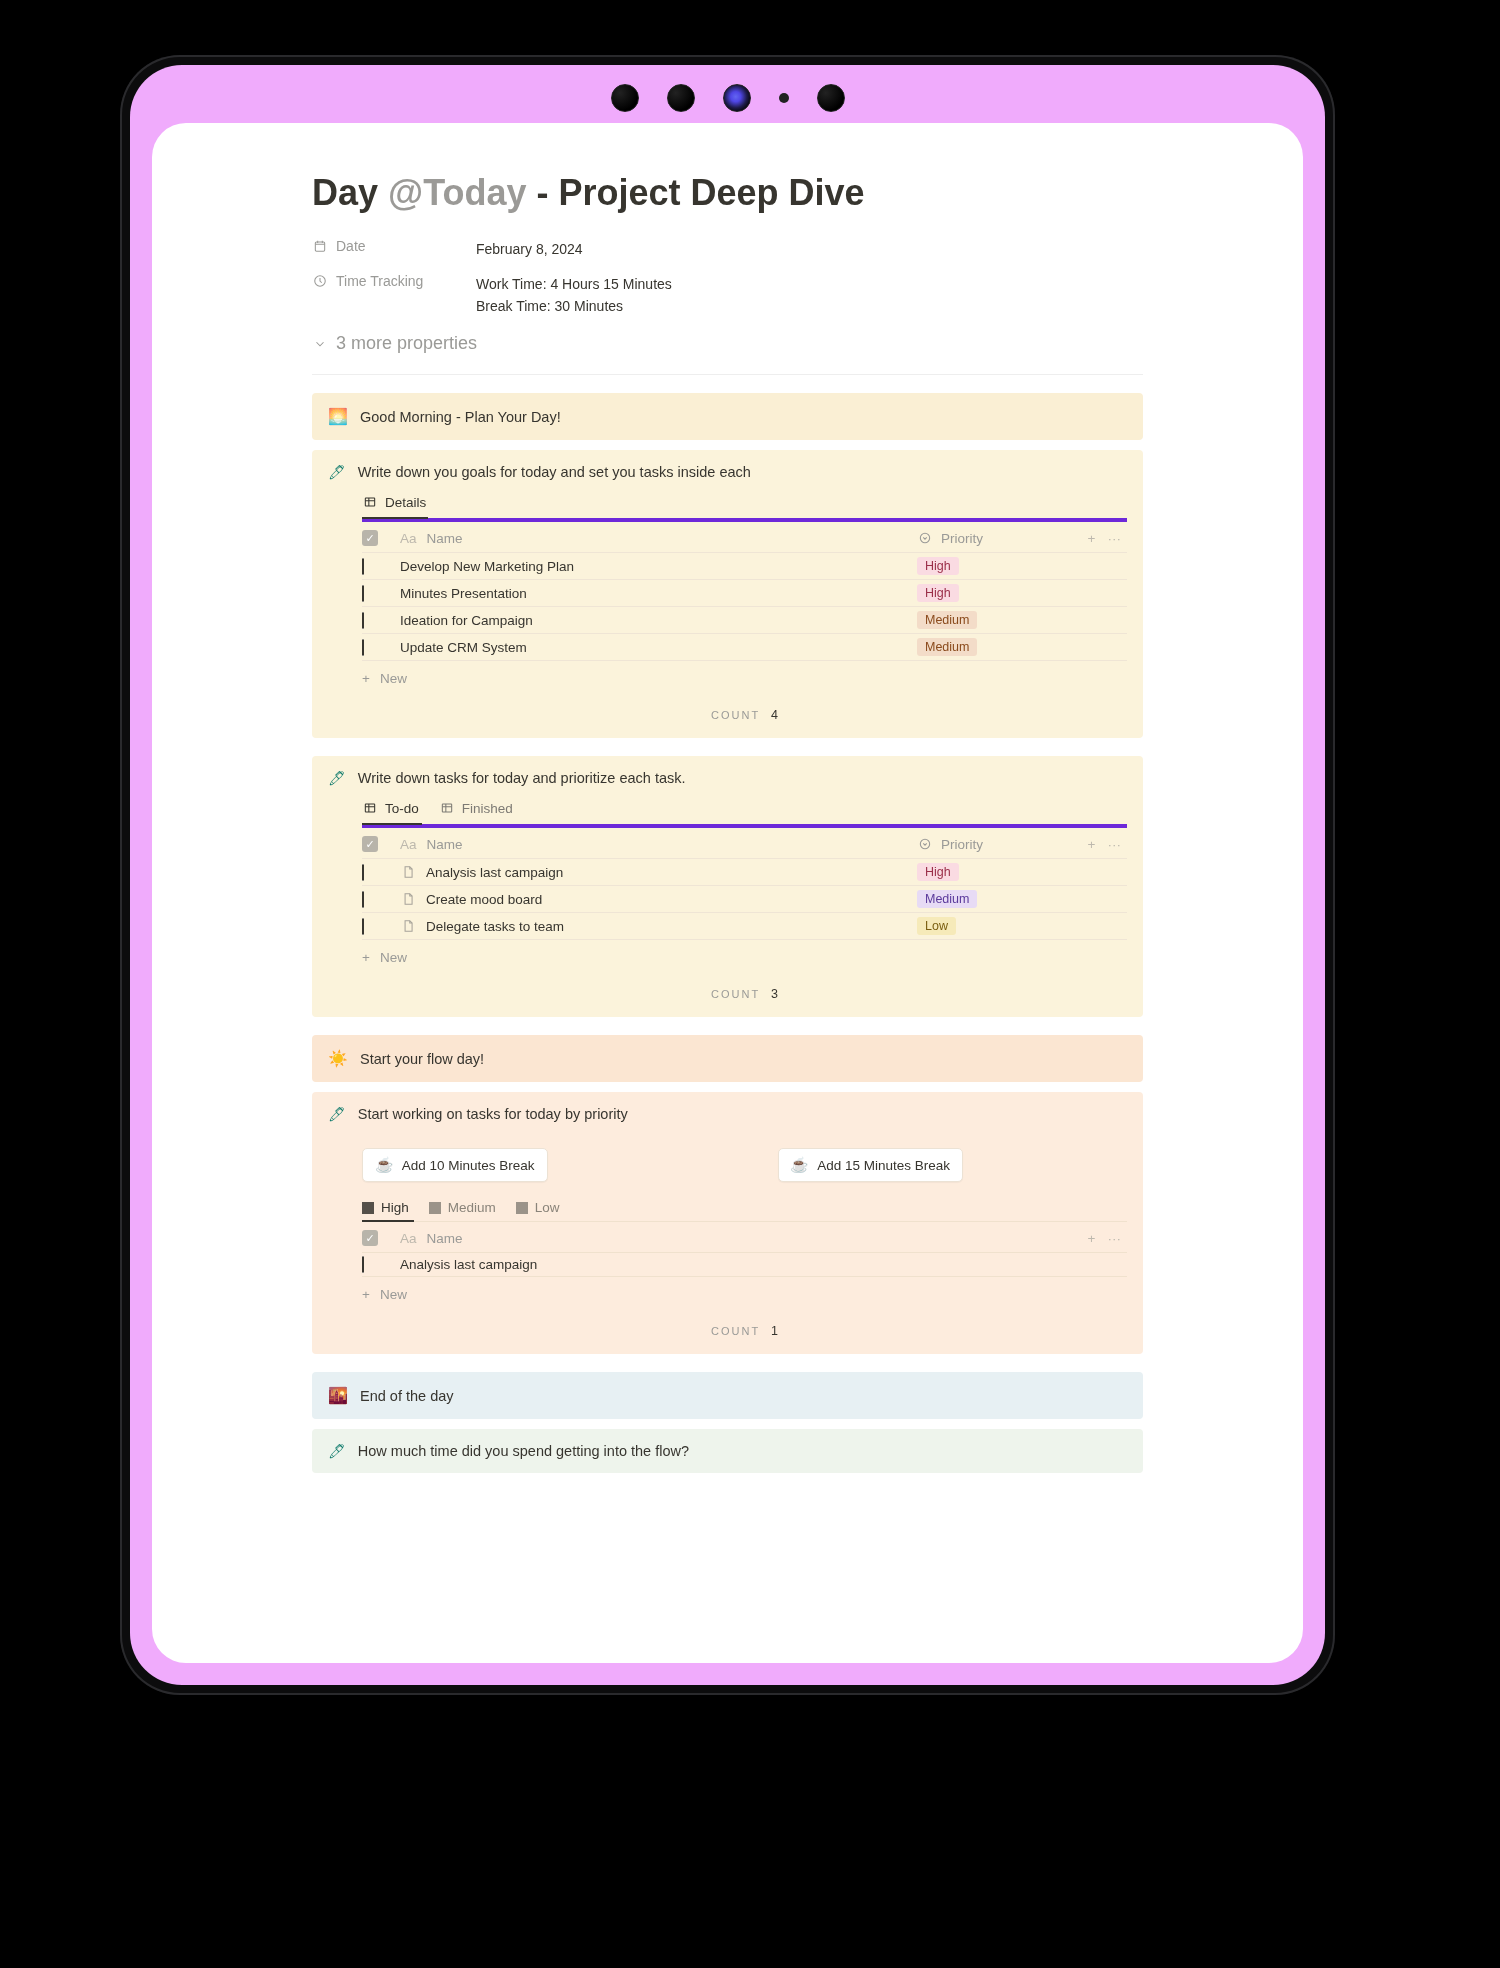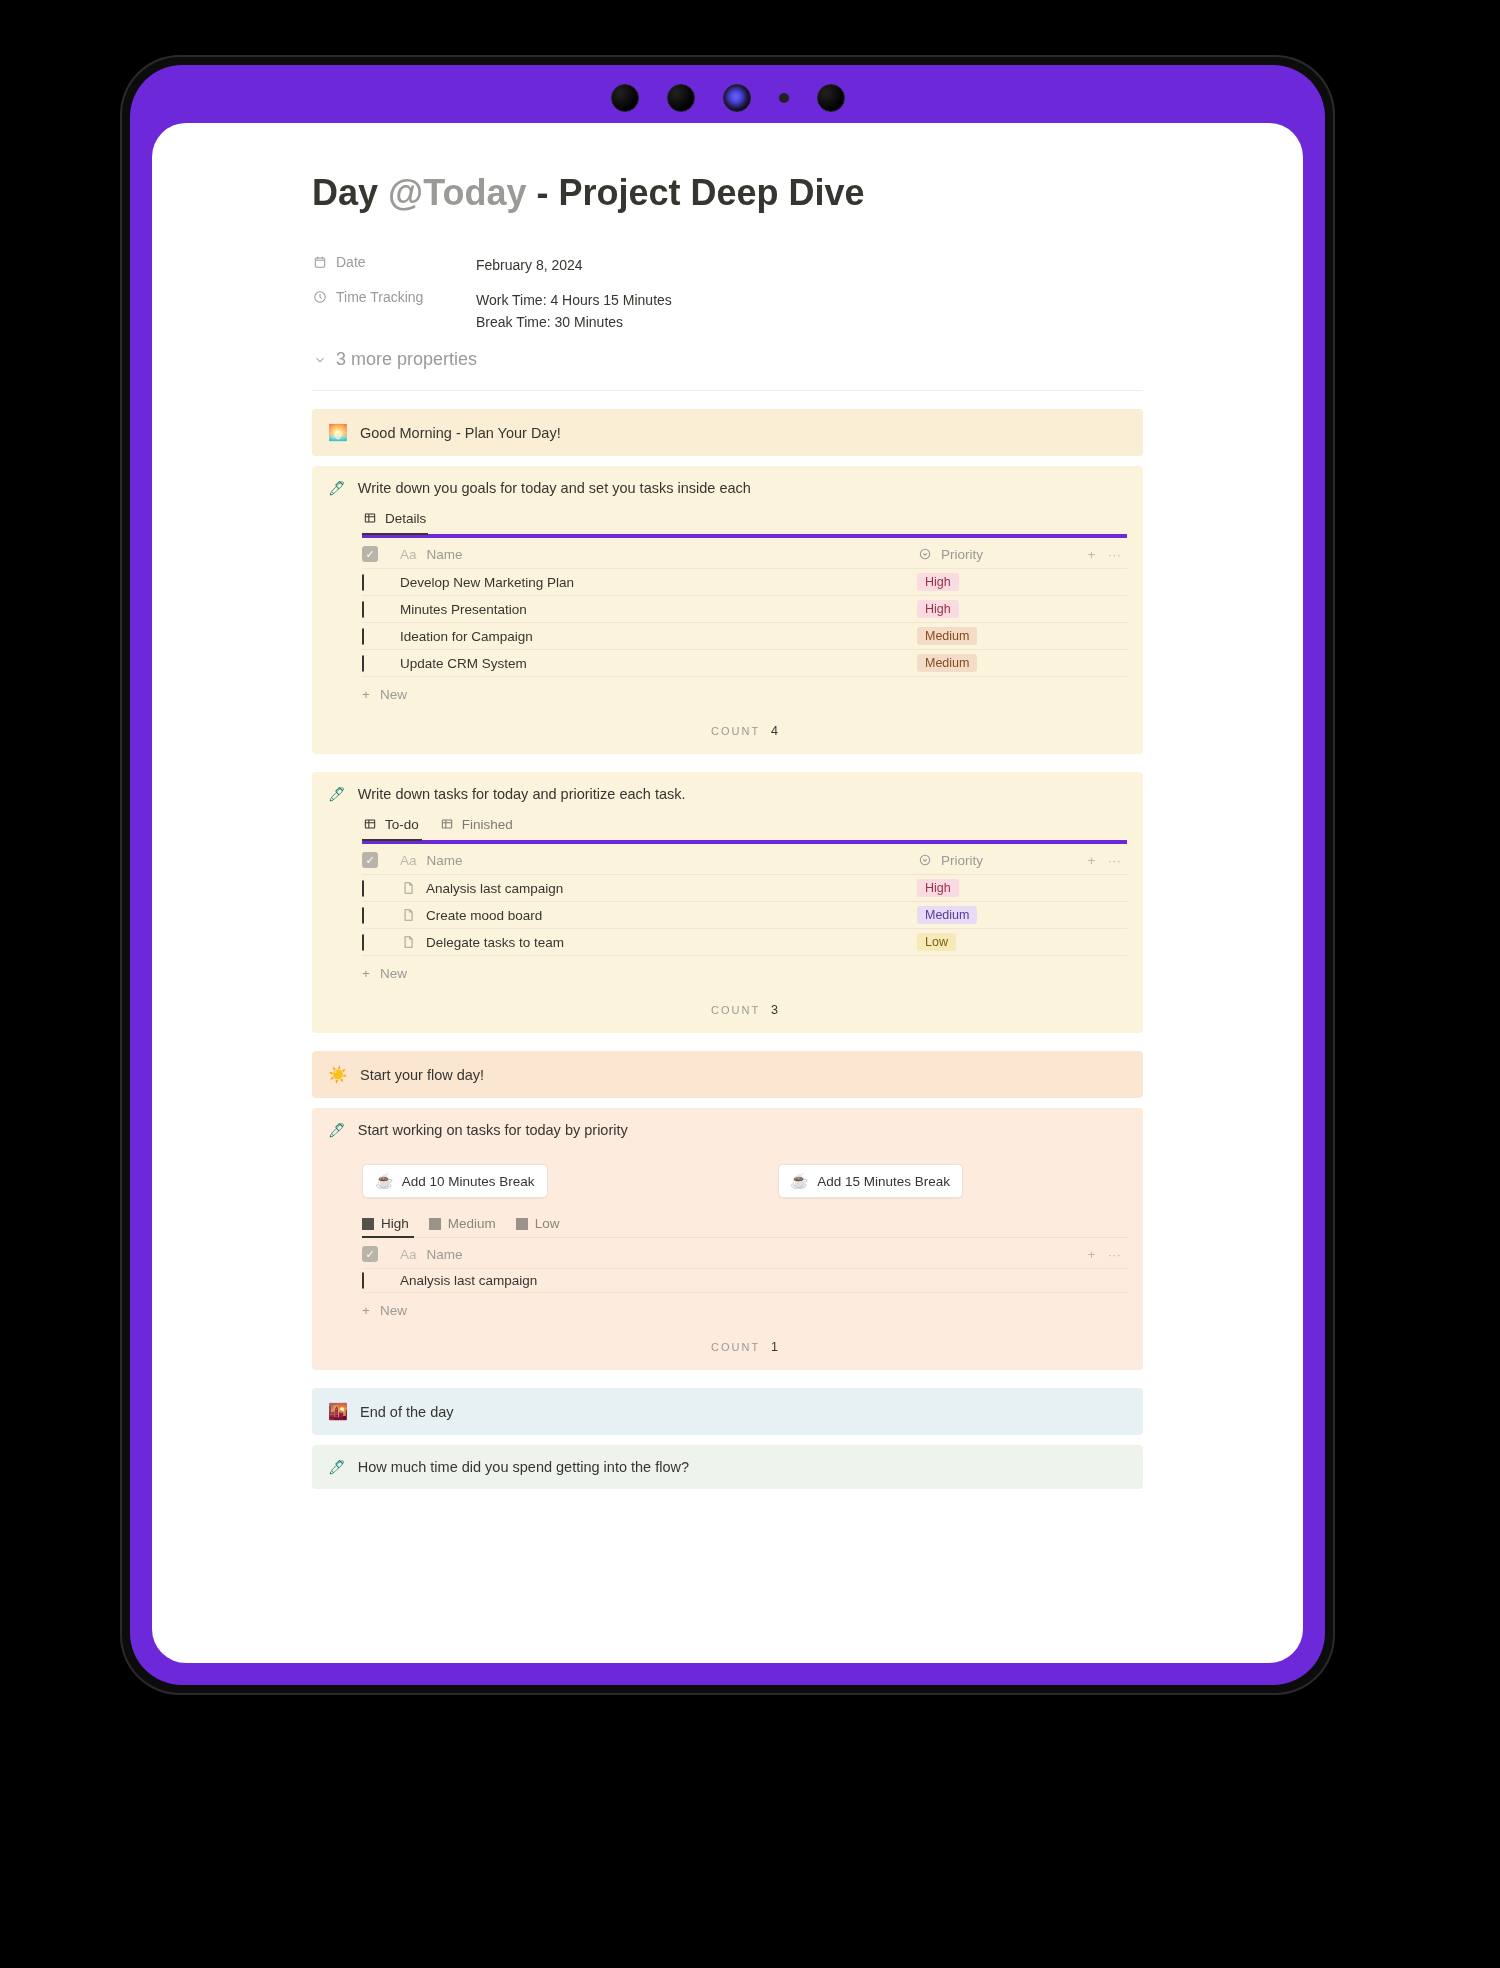--- a/index.html
+++ b/index.html
@@ -11,21 +11,21 @@
     position:absolute;
     left:120px; top:55px;
     width:1215px; height:1640px;
     background:#0c0c0d;
     border-radius:60px;
     box-shadow: 0 30px 80px rgba(0,0,0,.65), inset 0 0 0 2px #2a2a2d;
   }
   .tablet-inner {
     position:absolute; inset:10px;
     border-radius:52px;
-    background:#6d28d9;
+    background:#f0abfc;
   }
   .screen {
     position:absolute;
     left:22px; right:22px; top:58px; bottom:22px;
     background:#fff;
     border-radius:34px;
     overflow:hidden;
   }
   .sensor-bar {
     position:absolute;
@@ -43,21 +43,21 @@
   
   .page {
     position:absolute; inset:0;
     padding:48px 160px 40px 160px;
     color:#37352f;
   }
   .h1 { font-size:36px; font-weight:700; margin:0; line-height:1.2; color:#37352f; }
   .h1 .dim { color:#9b9a97; font-weight:700; }
 
   
-  .props { margin-top:34px; font-size:14px; }
+  .props { margin-top:18px; font-size:14px; }
   .prop-row { display:flex; align-items:flex-start; gap:12px; padding:6px 0; }
   .prop-label { width:152px; color:#9a9a97; display:flex; align-items:center; gap:8px; }
   .prop-value { color:#37352f; line-height:1.6; }
   .more-props { display:flex; align-items:center; gap:8px; color:#9a9a97; font-size:18px; padding:10px 0 16px 0; cursor:pointer; }
   .divider { height:1px; background:#eee; margin:4px 0 18px 0; }
 
   
   .ic { width:16px; height:16px; display:inline-flex; align-items:center; justify-content:center; color:#9a9a97; }
   .ic svg { width:14px; height:14px; fill:none; stroke:currentColor; stroke-width:1.8; }
   .emoji { width:20px; text-align:center; font-size:15px; }

